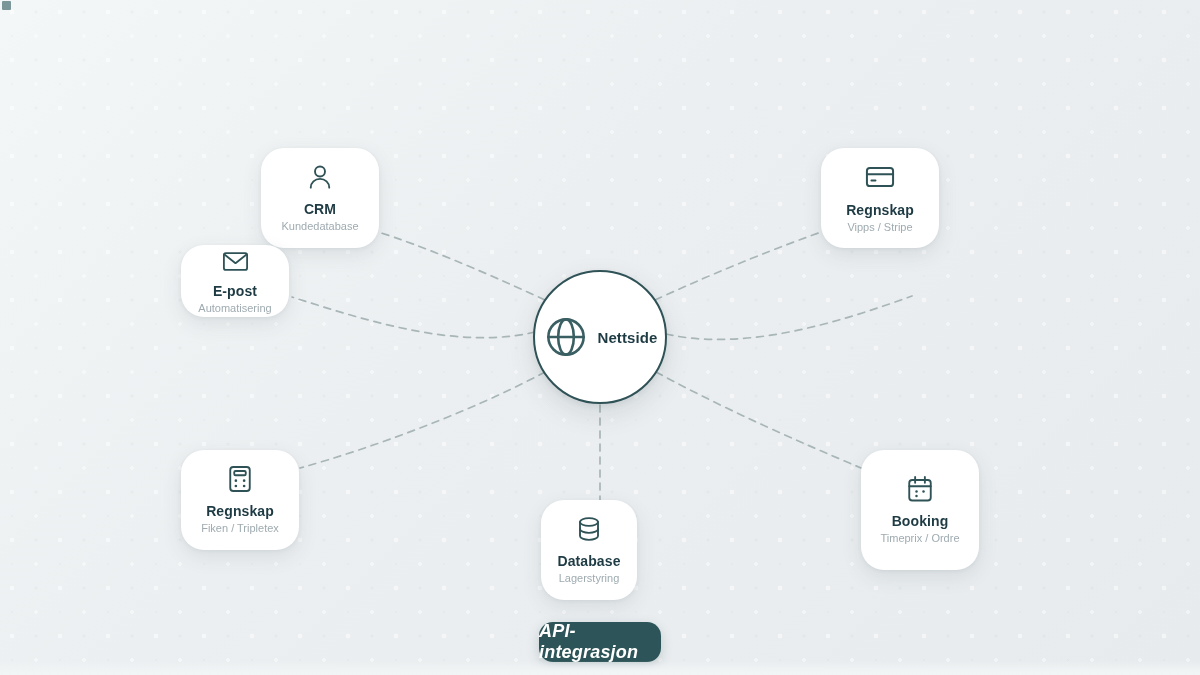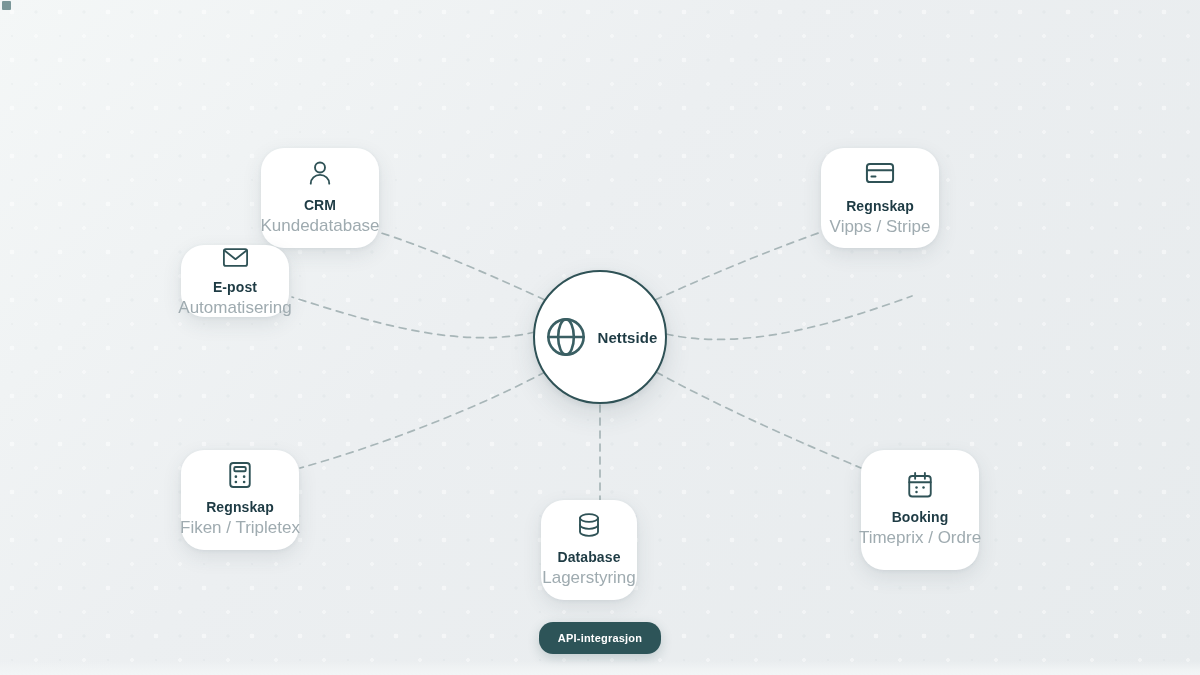--- a/index.html
+++ b/index.html
@@ -113,21 +113,21 @@
     margin-bottom: 9px;
   }
   .card .c-title {
     font-size: 14px;
     font-weight: bold;
     color: #1e3b44;
     letter-spacing: .1px;
     white-space: nowrap;
   }
   .card .c-sub {
-    font-size: 17px;
+    font-size: 11px;
     color: #9fabb0;
     margin-top: 3px;
     white-space: nowrap;
   }
 
   
   #card-crm      { left: 261px; top: 148px; width: 118px; height: 100px; }
   #card-epost    { left: 181px; top: 245px; width: 108px; height:  72px; z-index: 3; }
   #card-betaling { left: 821px; top: 148px; width: 118px; height: 100px; }
   #card-analyse  { left: 911px; top: 245px; width: 108px; height:  72px; z-index: 3; }
@@ -137,31 +137,32 @@
 
   #card-epost .c-icon,
   #card-analyse .c-icon { margin-bottom: 7px; }
 
   
   .badge {
     position: absolute;
     left: 539px;
     top: 622px;
     width: 122px;
-    height: 32px;
+    height: 40px;
     border-radius: 14px;
     background: #2d5458;
     color: #ffffff;
-    font-size: 11px;
+    font-size: 18px;
     font-weight: bold;
     display: flex;
     align-items: center;
     justify-content: center;
     letter-spacing: .2px;
     box-shadow: 0 4px 12px rgba(45,84,88,.22);
+    font-style: italic;
   }
 </style>
 </head>
 <body>
 
 <div id="stage">
 
   <div id="texture"></div>
   <div id="corner-mark"></div>
 

